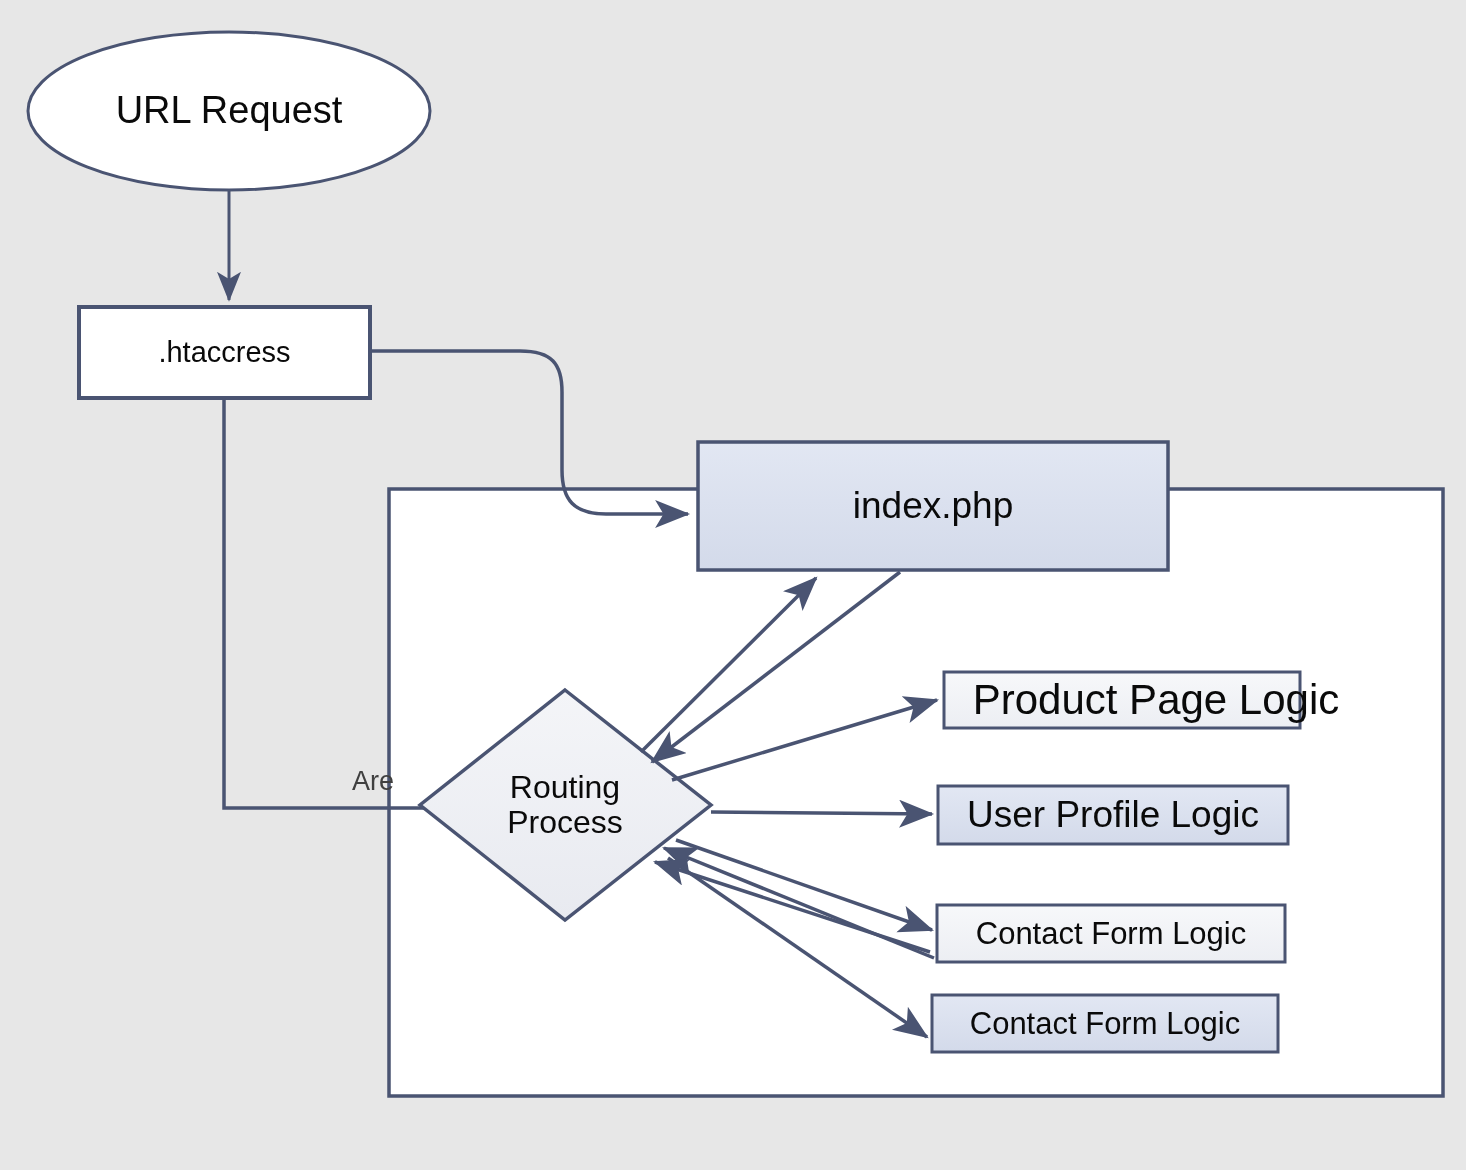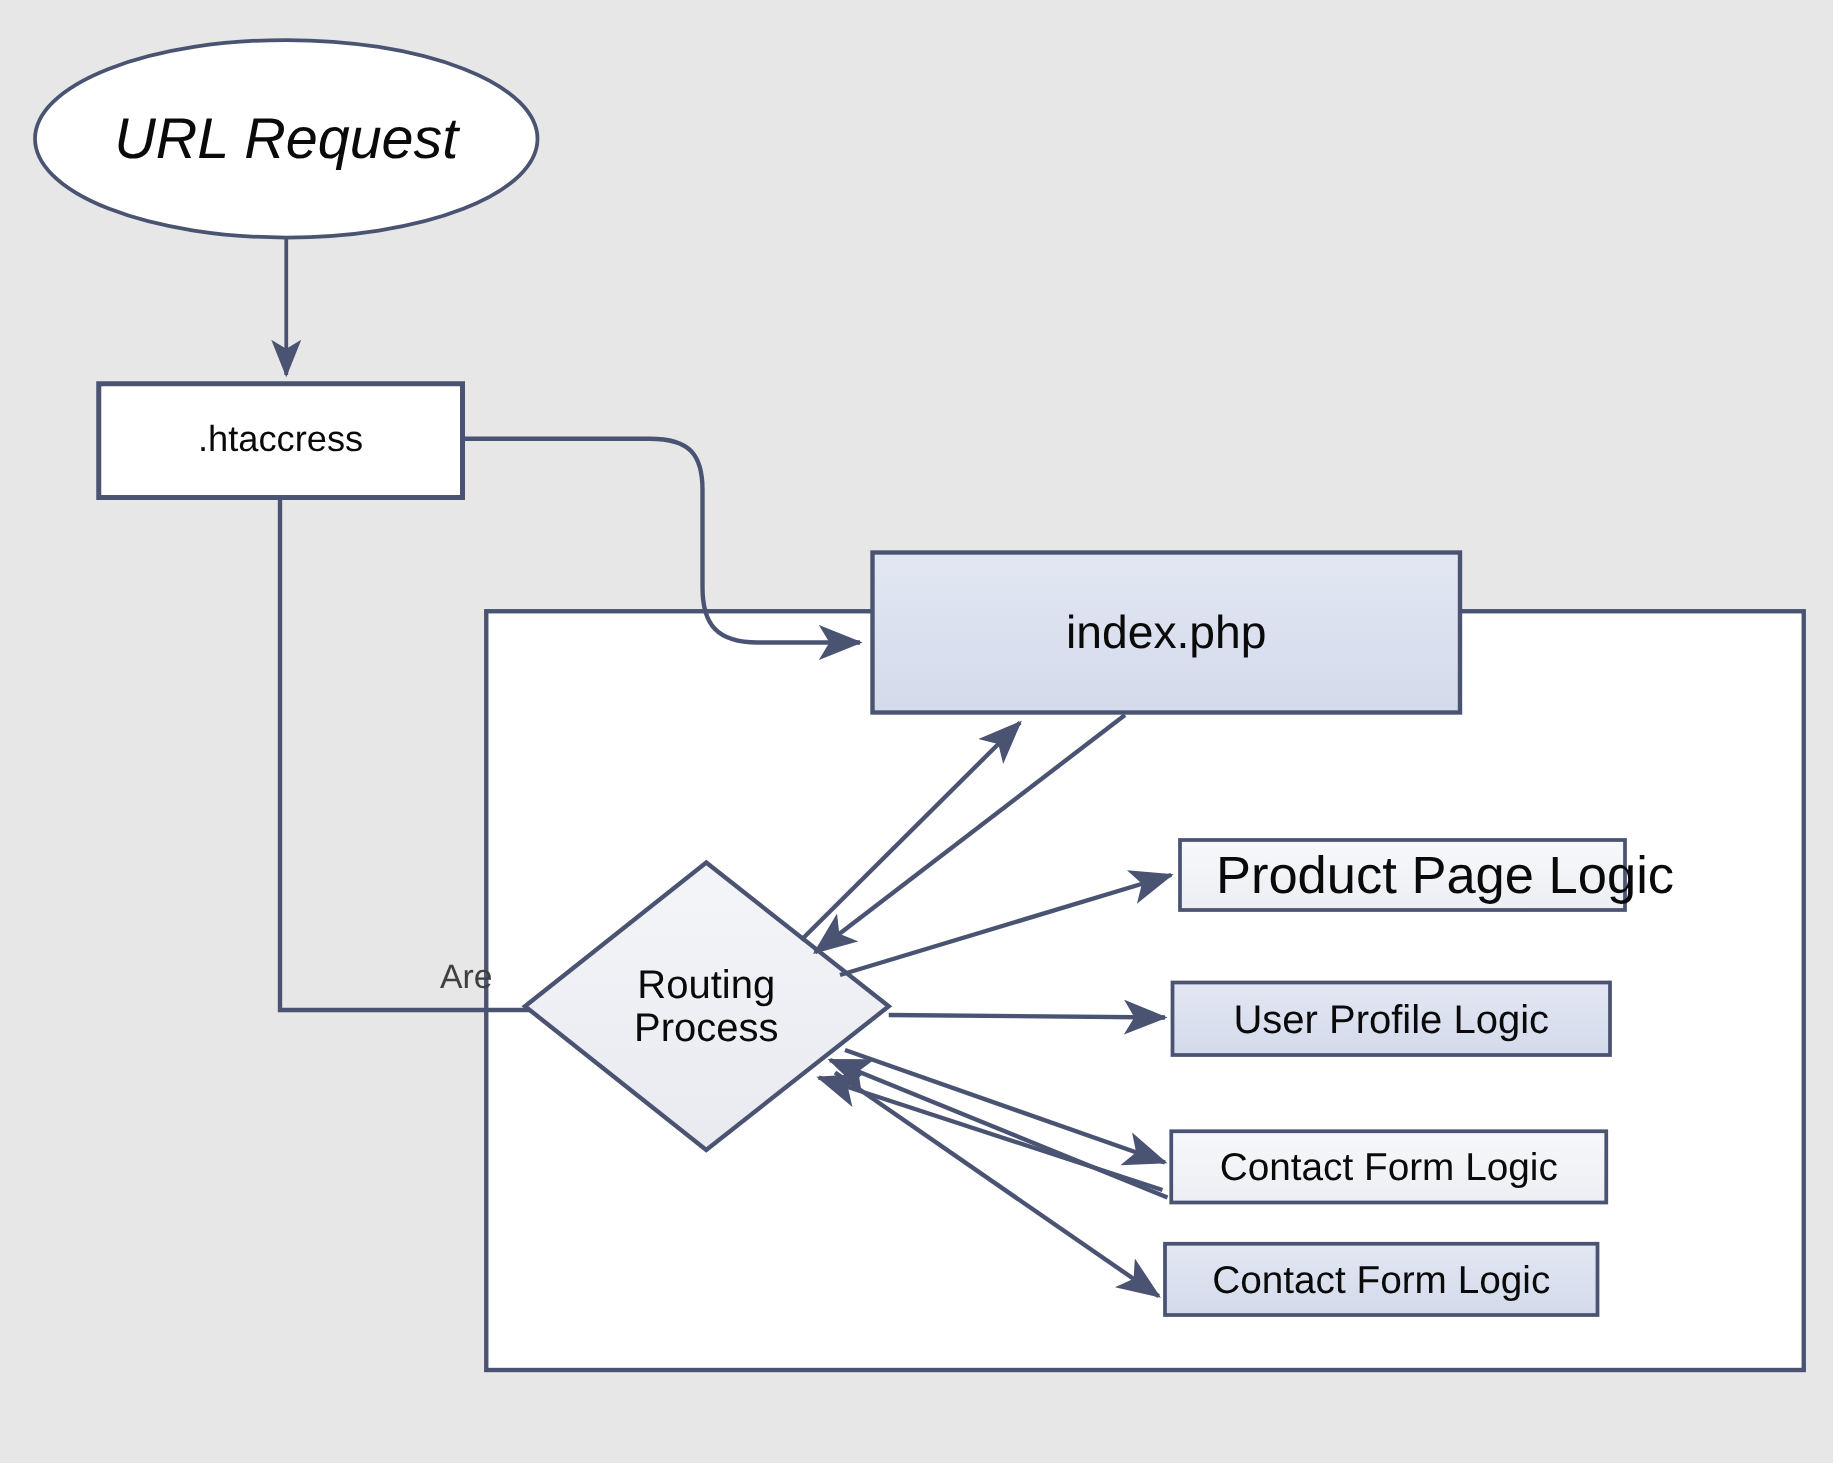--- a/index.html
+++ b/index.html
@@ -25,26 +25,26 @@
     position: absolute;
     display: flex;
     align-items: center;
     justify-content: center;
     text-align: center;
     color: #0a0a0a;
     pointer-events: none;
     white-space: pre-line;
     line-height: 1.08;
   }
-  #lbl-url-request   { left: 28px;  top: 32px;  width: 402px; height: 158px; font-size: 46px; font-style: italic; }
+  #lbl-url-request   { left: 28px;  top: 32px;  width: 402px; height: 158px; font-size: 38px; }
   #lbl-htaccress     { left: 79px;  top: 307px; width: 291px; height: 91px;  font-size: 29px; }
   #lbl-indexphp      { left: 698px; top: 442px; width: 470px; height: 128px; font-size: 37px; }
   #lbl-routing       { left: 440px; top: 690px; width: 250px; height: 230px; font-size: 32px; }
   #lbl-product       { left: 944px; top: 672px; width: 424px; height: 56px;  font-size: 42px; }
-  #lbl-userprofile   { left: 938px; top: 786px; width: 350px; height: 58px;  font-size: 32px; }
+  #lbl-userprofile   { left: 938px; top: 786px; width: 350px; height: 58px;  font-size: 37px; }
   #lbl-contact1      { left: 937px; top: 905px; width: 348px; height: 57px;  font-size: 31px; }
   #lbl-contact2      { left: 932px; top: 995px; width: 346px; height: 57px;  font-size: 31px; }
   #lbl-edge-are      { left: 352px; top: 763px; width: 74px;  height: 38px;  font-size: 27px;
                        justify-content: flex-start; color: #404040; }
 </style>
 </head>
 <body>
 
 <svg id="canvas" viewBox="0 0 1466 1170" xmlns="http://www.w3.org/2000/svg">
 

